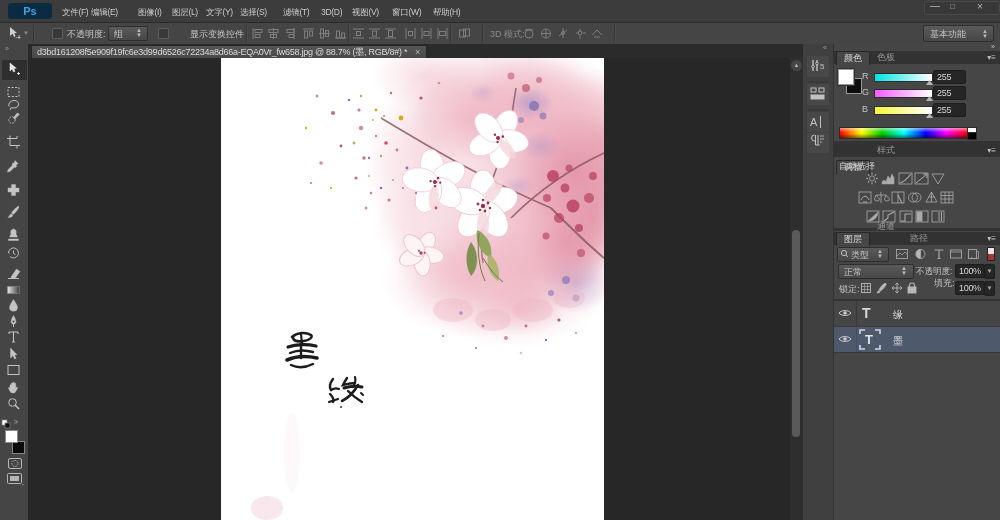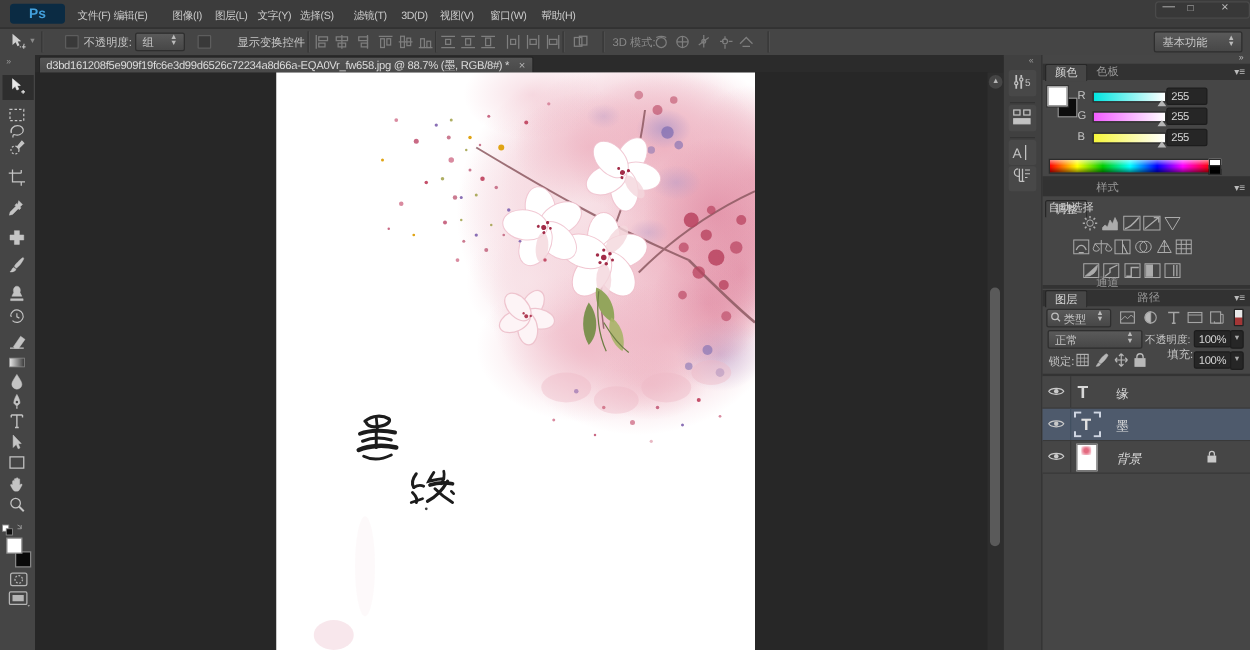--- a/index.html
+++ b/index.html
@@ -805,29 +805,14 @@
           <path d="M1 5 C3 1.8 11 1.8 13 5 C11 8.2 3 8.2 1 5 Z" fill="none" stroke="#c9c9c9"></path>
           <circle cx="7" c5="5" cy="5" r="1.8" fill="#c9c9c9"></circle>
         </svg>
       <div class="eyesep" style="background:#415061"></div>
       <svg class="abs" style="left:25px;top:2px" width="22" height="21" viewBox="0 0 22 21">
         <path d="M1 5 V1 H6 M16 1 H21 V5 M21 16 V20 H16 M6 20 H1 V16" fill="none" stroke="#cfd6e2" stroke-width="1.6"></path>
         <text x="6" y="15" font-size="13" font-weight="bold" fill="#e2e2e2">T</text>
       </svg>
       <span class="lname">墨</span>
     </div>
-    <div class="lrow" style="top:309px;background:#464646">
-      <svg class="eye" viewBox="0 0 14 10">
-          <path d="M1 5 C3 1.8 11 1.8 13 5 C11 8.2 3 8.2 1 5 Z" fill="none" stroke="#c9c9c9"></path>
-          <circle cx="7" cy="5" r="1.8" fill="#c9c9c9"></circle>
-        </svg>
-      <div class="eyesep"></div>
-      <div class="abs" style="left:27px;top:2px;width:15px;height:20px;background:#fff;border:1px solid #777">
-        <div class="abs" style="left:3px;top:1px;width:8px;height:7px;background:radial-gradient(circle,#e46a80 30%,#f3b9c4 70%,rgba(255,255,255,0))"></div>
-      </div>
-      <span class="lname" style="font-style:italic">背景</span>
-      <svg class="abs" style="left:131px;top:7px" width="9" height="11" viewBox="0 0 9 11">
-          <rect x="1" y="4.5" width="7" height="5.5" fill="#c9c9c9"></rect>
-          <path d="M2.5 4.5 V3 a2 2 0 0 1 4 0 V4.5" stroke="#c9c9c9" fill="none"></path>
-        </svg>
-    </div>
   </div>
 </div>
 
 </body></html>

